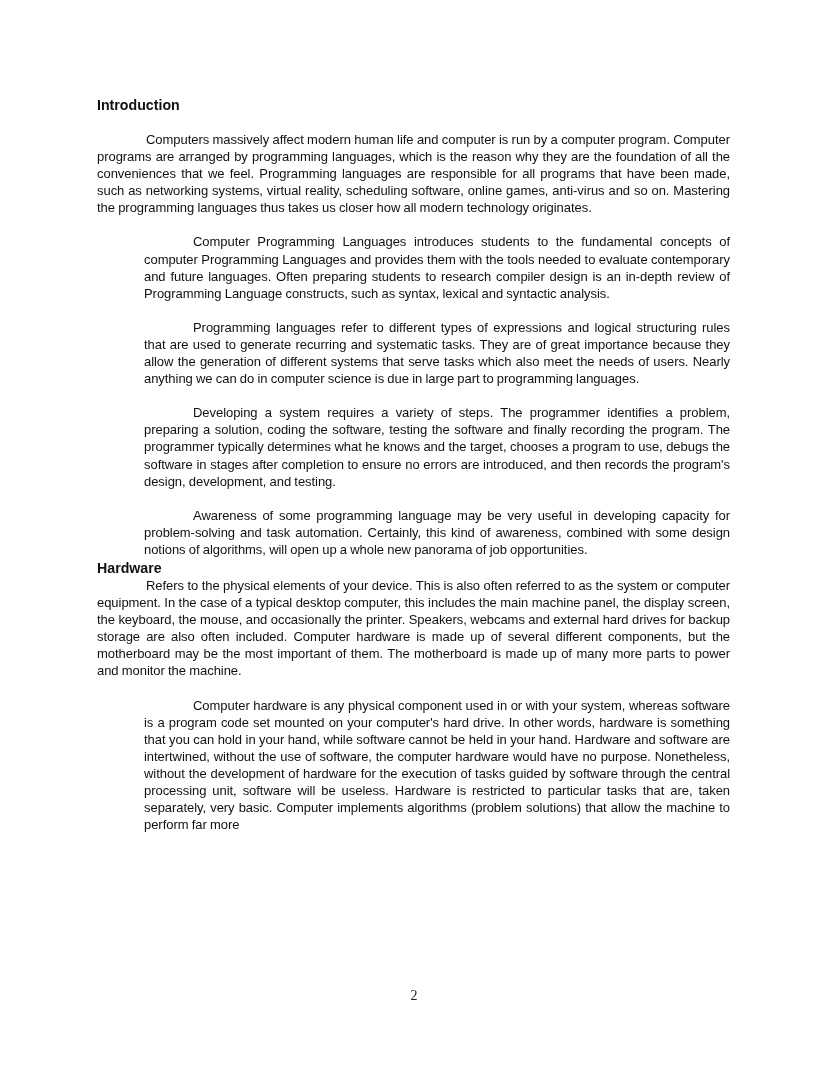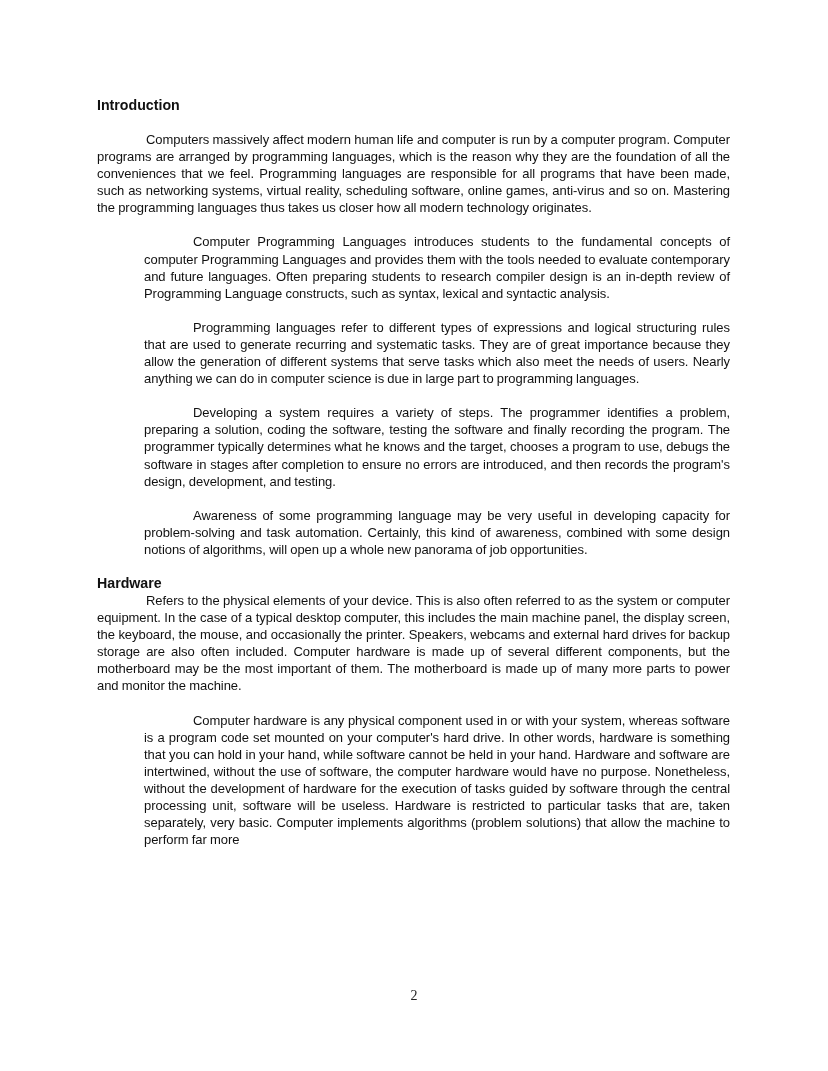--- a/index.html
+++ b/index.html
@@ -32,21 +32,21 @@
       line-height: 17.1px;
       text-align: justify;
       text-indent: 49px;
       margin: 0;
       letter-spacing: -0.05px;
       word-spacing: -0.3px;
     }
     .gap-after-heading { margin-top: 17px; }
     .gap-para { margin-top: 17px; margin-left: 47px; }
     .gap-section { margin-top: 33px; }
-    .gap-sub { margin-top: 17px; }
+    .gap-sub { margin-top: 2px; }
     .page-number {
       position: absolute;
       left: 0;
       width: 828px;
       top: 988px;
       text-align: center;
       font-family: "Liberation Serif", serif;
       font-size: 14px;
       color: #222222;
     }

